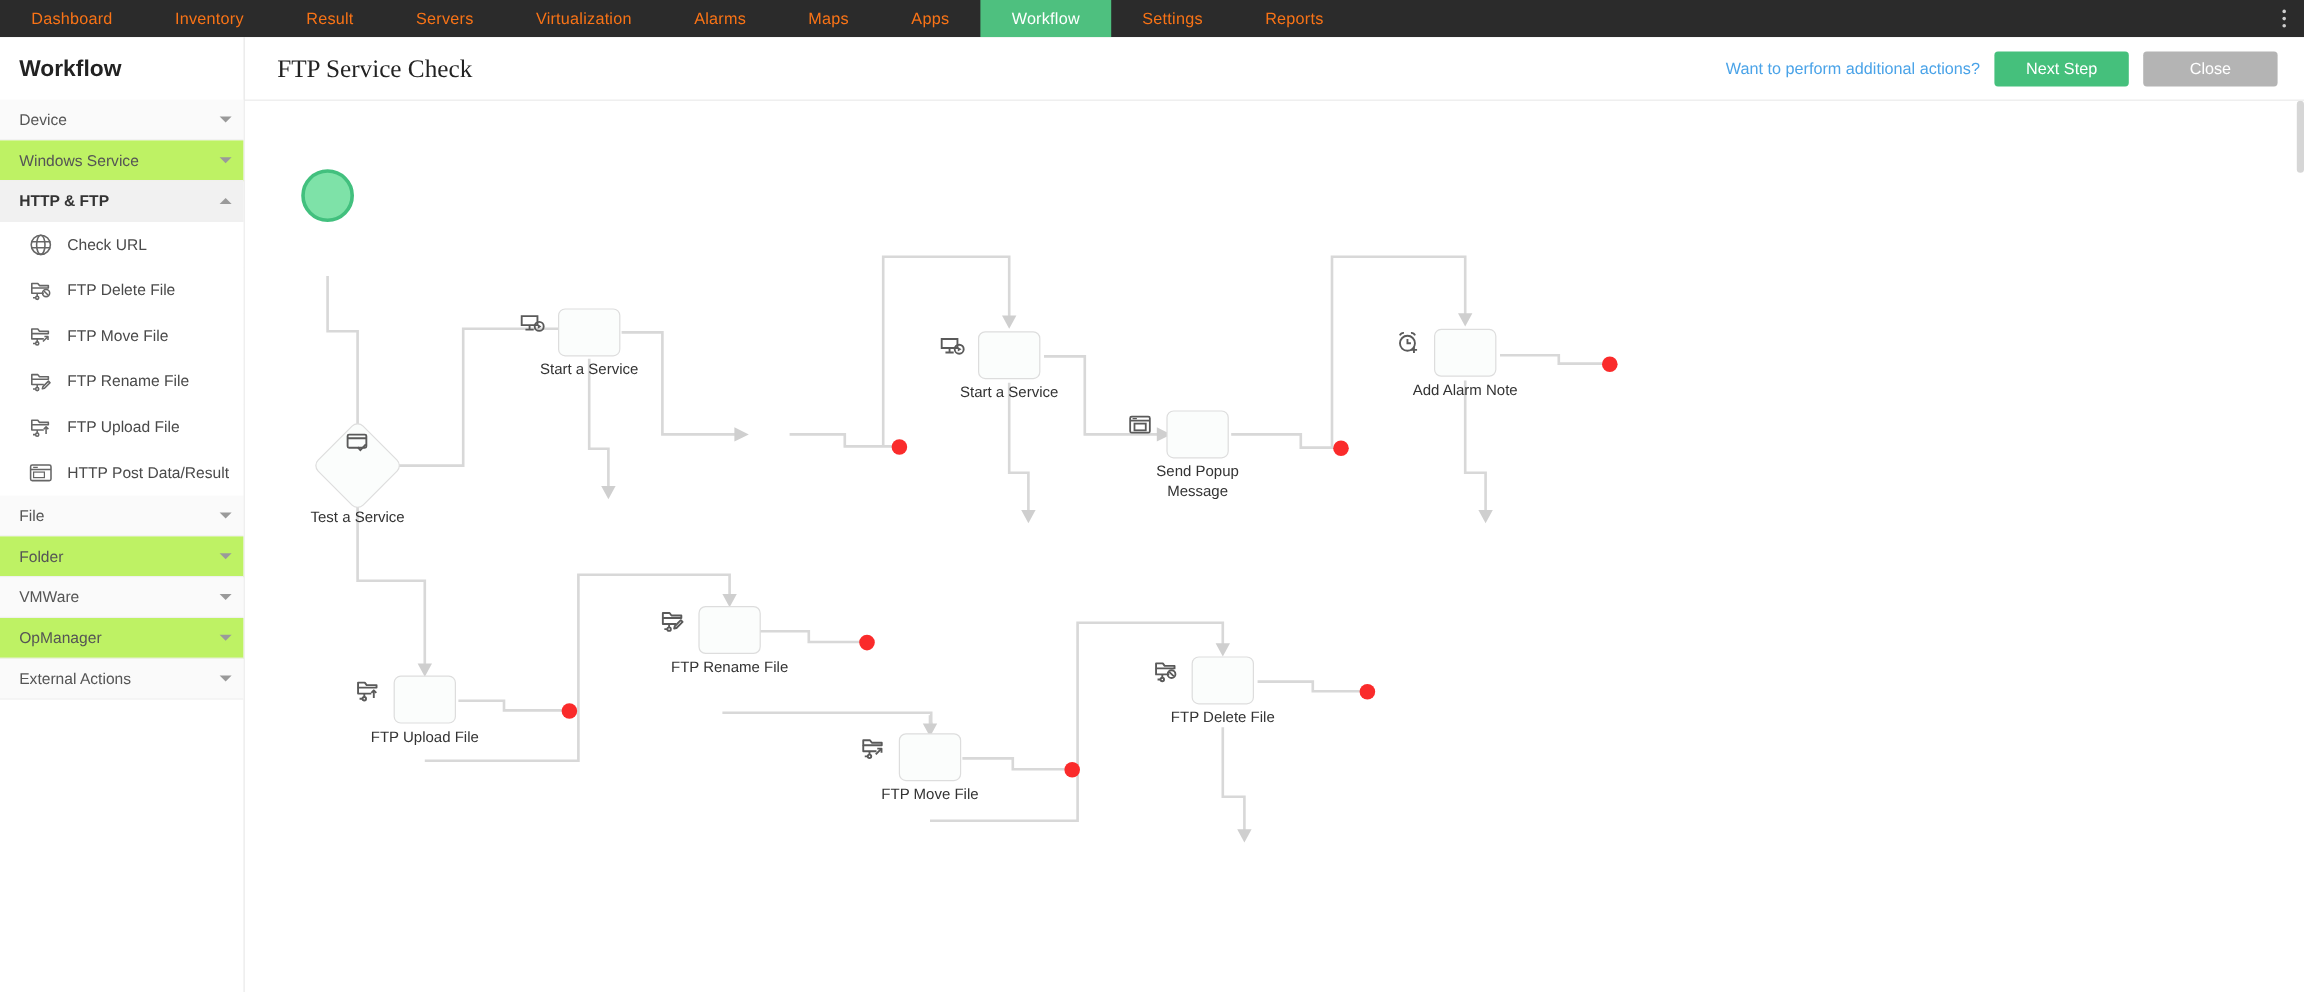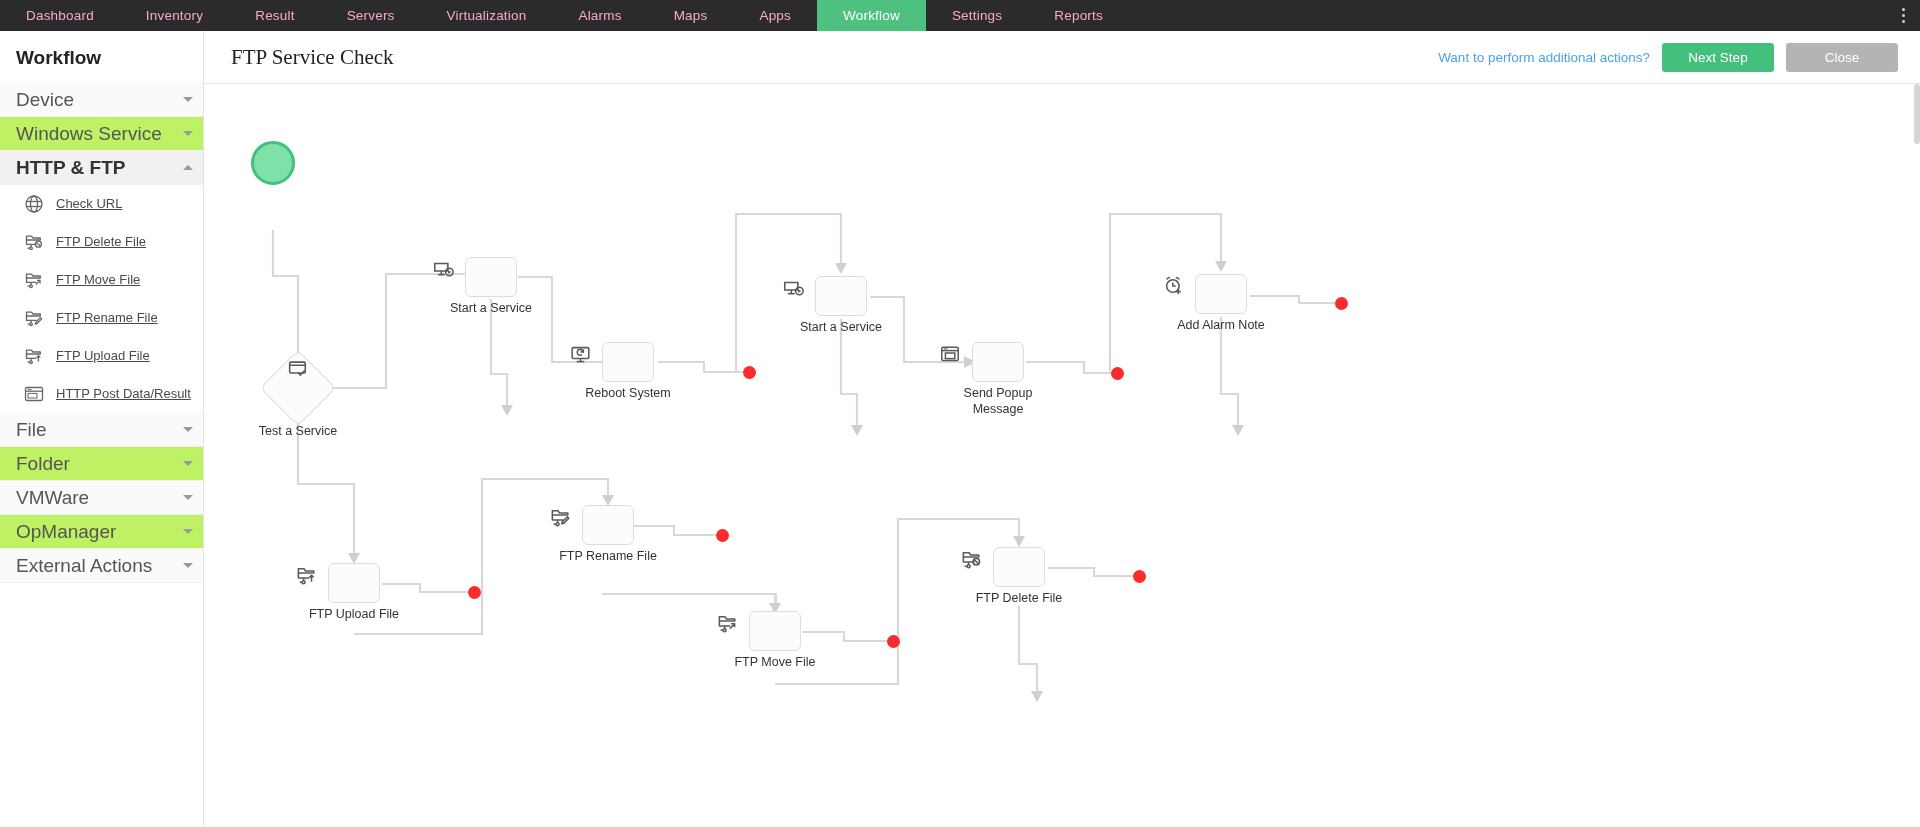--- a/index.html
+++ b/index.html
@@ -15,21 +15,21 @@
   #topnav {
     height: 31px;
     background: #2b2b2b;
     display: flex;
     align-items: stretch;
     position: relative;
   }
   .nav-item {
     display: flex; align-items: center; justify-content: center;
     padding: 0 26px;
-    color: #f9a8d4;
+    color: #f97316;
     font-size: 13.5px;
     letter-spacing: .2px;
     white-space: nowrap;
     cursor: pointer;
   }
   .nav-item.active { background: #4ec07f; color: #ffffff; }
   #nav-kebab {
     margin-left: auto;
     width: 34px;
     display: flex; flex-direction: column;
@@ -51,21 +51,21 @@
     position: relative;
   }
   #sidebar-title {
     font-size: 19px; font-weight: bold; color: #222;
     padding: 16px 0 14px 16px;
   }
   .side-group {
     height: 34px;
     display: flex; align-items: center;
     padding: 0 10px 0 16px;
-    font-size: 19px;
+    font-size: 13px;
     color: #555;
     cursor: pointer;
     border-bottom: 1px solid #f0f0f0;
   }
   .side-group.shade-a { background: #fafafa; }
   .side-group.shade-b { background: #bef264; }
   .side-group.open { background: #f1f1f1; color: #333; font-weight: 600; }
   .side-group .caret {
     margin-left: auto;
     width: 0; height: 0;
@@ -81,21 +81,21 @@
     display: flex; align-items: center;
     padding: 7px 8px 7px 22px;
     gap: 10px;
     font-size: 13px;
     color: #4a4a4a;
     cursor: pointer;
     background: #fff;
     min-height: 34px;
   }
   .side-sub .sico { width: 24px; height: 24px; flex: 0 0 24px; display:block; }
-  .side-sub .slabel { line-height: 1.2; text-decoration: underline; }
+  .side-sub .slabel { line-height: 1.2; }
 
   
   #main { flex: 1; position: relative; background: #fff; height: 796px; }
   #main-header {
     height: 53px;
     display: flex; align-items: center;
     padding: 0 22px 0 27px;
     border-bottom: 1px solid #e8e8e8;
   }
   #page-title {
@@ -403,32 +403,20 @@
             <path d="M3.6 6.2h12.6v7.2H3.6z"></path>
               <line x1="9.9" y1="13.4" x2="9.9" y2="16.6"></line>
             <line x1="6.6" y1="17" x2="13.2" y2="17"></line>
             <circle cx="17.6" cy="14.4" r="3.6"></circle>
               <polygon points="16.5,12.6 19.4,14.4 16.5,16.2" fill="#5a5a5a" stroke="none"></polygon>
           </svg>
         </div>
         <div class="label">Start a Service</div>
       </div>
 
-      <div class="node" style="left:424px; top:258px;">
-        <div class="box">
-          <svg viewBox="0 0 24 24" width="25" height="25" fill="none" stroke="#5a5a5a" stroke-width="1.5">
-            <rect x="4" y="5.4" width="16" height="10.4" rx="1.2"></rect>
-            <line x1="12" y1="15.8" x2="12" y2="18.4"></line>
-              <line x1="8.4" y1="18.8" x2="15.6" y2="18.8"></line>
-            <path d="M14.4 9.4a2.8 2.8 0 1 0-.9 2.6" stroke-width="1.5"></path>
-            <polyline points="14.9,7 14.6,9.7 12,9.3"></polyline>
-          </svg>
-        </div>
-        <div class="label">Reboot System</div>
-      </div>
 
       <div class="node" style="left:637px; top:192px;">
         <div class="box">
           <svg viewBox="0 0 24 24" width="25" height="25" fill="none" stroke="#5a5a5a" stroke-width="1.5">
             <path d="M3.6 6.2h12.6v7.2H3.6z"></path>
               <line x1="9.9" y1="13.4" x2="9.9" y2="16.6"></line>
             <line x1="6.6" y1="17" x2="13.2" y2="17"></line>
             <circle cx="17.6" cy="14.4" r="3.6"></circle>
               <polygon points="16.5,12.6 19.4,14.4 16.5,16.2" fill="#5a5a5a" stroke="none"></polygon>
           </svg>

